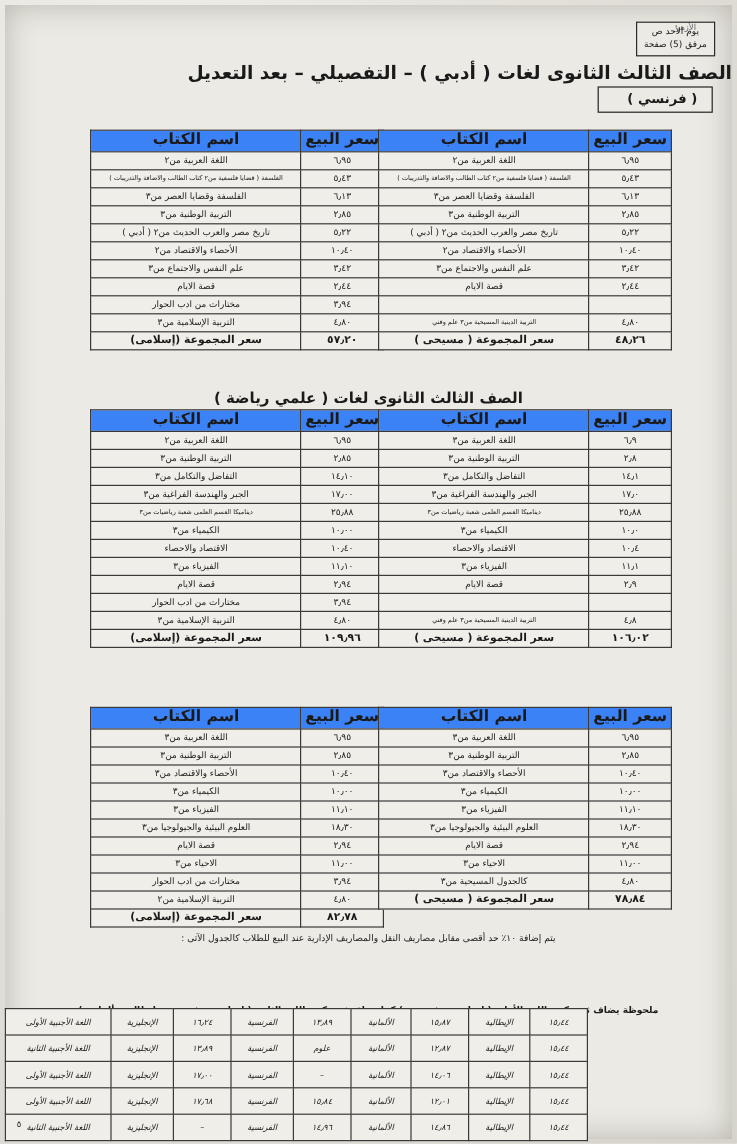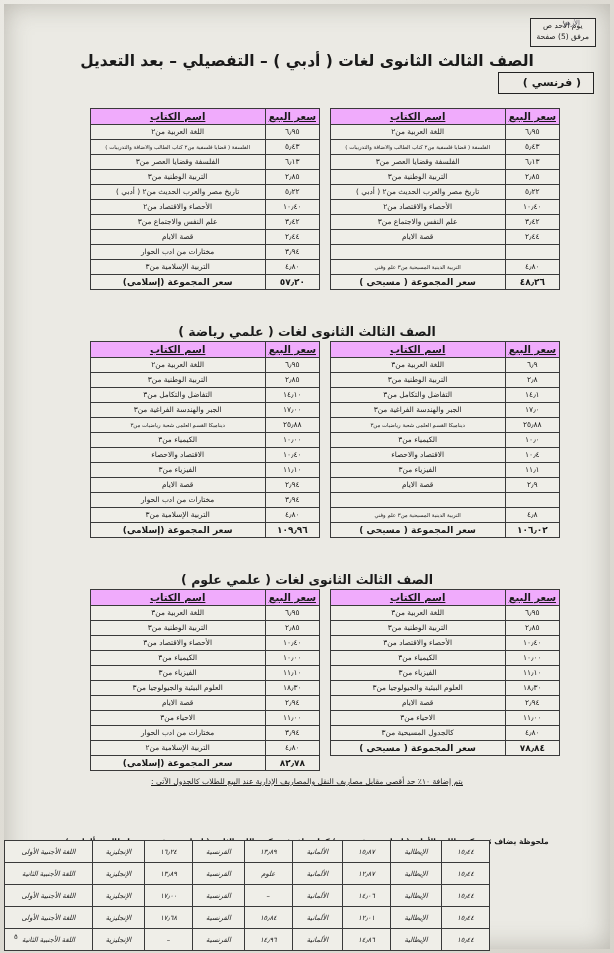--- a/index.html
+++ b/index.html
@@ -29,21 +29,21 @@
     position:absolute;right:14px;top:4px;
     border:1.3px solid #2a2a2a;
     padding:1px 6px 3px 6px;
     font-size:7.5px;line-height:1.5;
     text-align:center;
     background:#eceae4;
   }
 
   .title-main{
     position:absolute;top:48px;left:0;right:0;
-    text-align:center;
+    text-align:right;
     font-size:15.5px;font-weight:bold;
     letter-spacing:.4px;
   }
   .lang-box{
     position:absolute;top:68px;right:16px;
     border:1.6px solid #232323;
     padding:3px 12px 4px 24px;
     font-size:11px;font-weight:bold;
     background:#eceae4;
   }
@@ -62,24 +62,23 @@
   }
   table.bk th,table.bk td{
     border:1px solid #3a3a3a;
     padding:1px 3px;
     height:12px;
     line-height:1.15;
     white-space:nowrap;
   }
   table.bk th{
     font-weight:bold;
-    font-size:10px;
-    background:#f0abfc;
+    font-size:13px;
+    background:#3b82f6;
     height:13px;
-    text-decoration:underline;
   }
   .c-price{width:46px;text-align:center;font-size:7.6px;}
   .c-name{width:168px;text-align:center;}
   .tiny{font-size:5.4px;letter-spacing:-.2px;}
   .sum td{font-weight:bold;font-size:9px;height:15px;}
   .sum .c-name{font-size:9px;}
   .blank td{height:12px;}
 
   
   .note{
@@ -353,21 +352,20 @@
               <td class="c-name tiny">التربية الدينية المسيحية من٣ علم وفني</td>
             </tr>
             <tr class="sum">
               <td class="c-price">١٠٦٫٠٢</td>
               <td class="c-name">سعر المجموعة ( مسيحى )</td>
             </tr>
           </tbody>
     </table>
   </div>
 
-  <div class="sec-title" style="position:absolute;top:568px;left:0;right:0;">الصف الثالث الثانوى لغات ( علمي علوم )</div>
 
   <div class="tbl-wrap" style="top:585px;right:290px;">
     <table class="bk">
       <thead>
             <tr>
         <th class="c-price">سعر البيع</th>
         <th class="c-name">اسم الكتاب</th>
       </tr>
           </thead>
       <tbody>
@@ -466,21 +464,21 @@
             </tr>
             <tr class="sum">
               <td class="c-price">٧٨٫٨٤</td>
               <td class="c-name">سعر المجموعة ( مسيحى )</td>
             </tr>
           </tbody>
     </table>
   </div>
 
   <div class="note" style="top:832px;font-weight:bold;">ملحوظة يضاف ثمن كتب اللغة الأولى ( إنجليزى - فرنسى ) كما يضاف ثمن كتب اللغة الثانية ( إنجليزى - فرنسى - إيطالى - ألمانى )</div>
-  <div class="note" style="top:772px;text-decoration:underline;">يتم إضافة ١٠٪ حد أقصى مقابل مصاريف النقل والمصاريف الإدارية عند البيع للطلاب كالجدول الآتى :</div>
+  <div class="note" style="top:772px;">يتم إضافة ١٠٪ حد أقصى مقابل مصاريف النقل والمصاريف الإدارية عند البيع للطلاب كالجدول الآتى :</div>
 
   <div class="tbl-wrap" style="top:836px;right:120px;">
     <table class="fee">
       <tbody>
             <tr>
               <td class="fee-n">١٥٫٤٤</td>
               <td class="fee-n">الإيطالية</td>
               <td class="fee-n">١٥٫٨٧</td>
               <td class="fee-n">الألمانية</td>
               <td class="fee-n">١٣٫٨٩</td>

